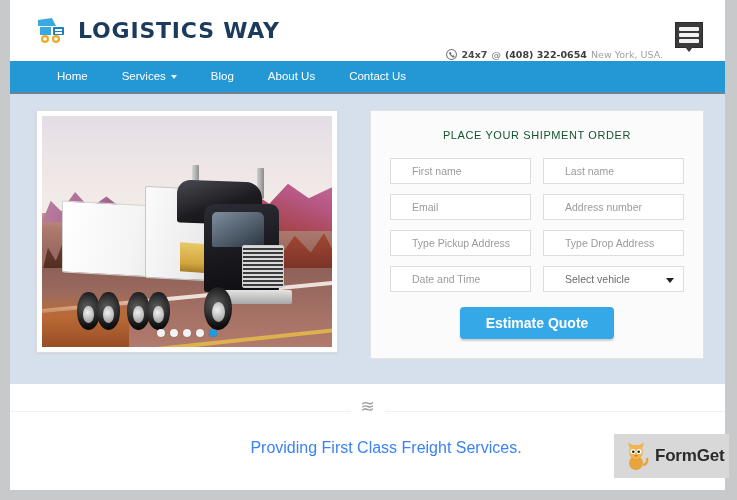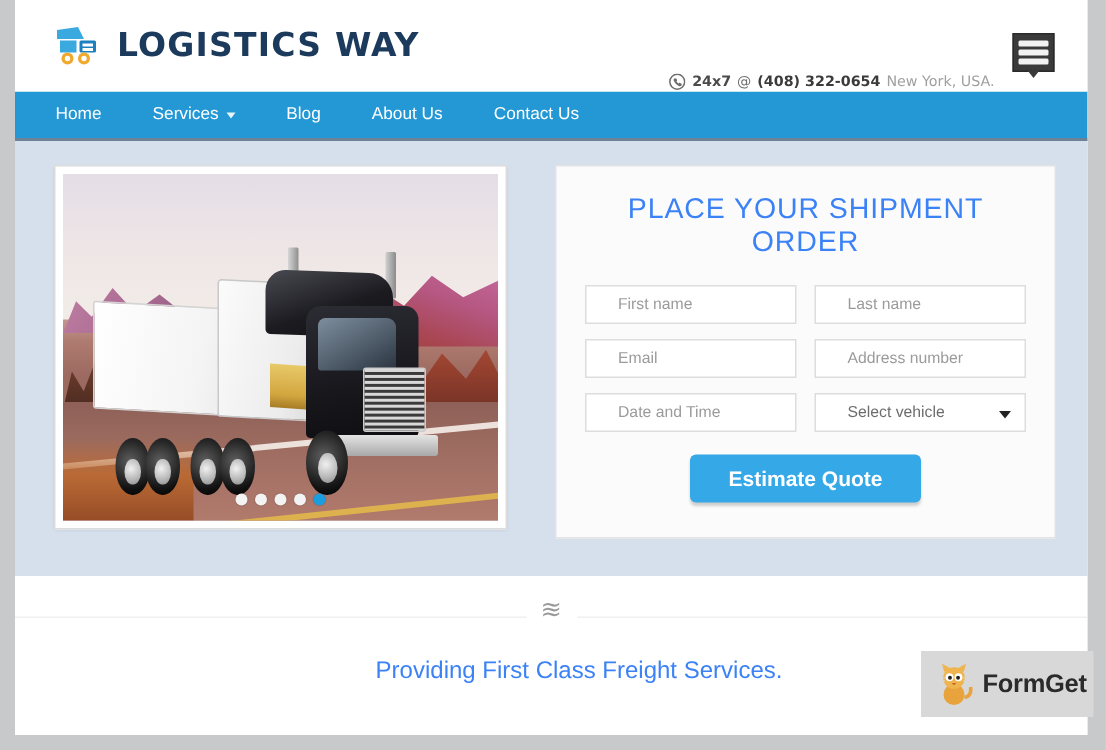--- a/index.html
+++ b/index.html
@@ -110,21 +110,21 @@
     border-top: 5px solid #3a3a3a;
   }
 
   
   .nav {
     height: 33px;
     background: #2498d5;
     border-bottom: 2px solid #6d8294;
     display: flex;
     align-items: center;
-    padding-left: 10px;
+    padding-left: 30px;
   }
   .nav-item {
     color: #ffffff;
     font-size: 11.5px;
     padding: 0 17px;
     line-height: 31px;
     display: flex;
     align-items: center;
     gap: 5px;
     cursor: pointer;
@@ -249,22 +249,22 @@
     left: 360px;
     top: 16px;
     width: 334px;
     height: 249px;
     background: #fbfbfb;
     border: 1px solid #e3e3e3;
     padding: 18px 19px 14px;
   }
   .order-title {
     text-align: center;
-    font-size: 19px;
-    color: #3b82f6;
+    font-size: 11px;
+    color: #14532d;
     letter-spacing: .6px;
     margin-bottom: 17px;
     font-family: "Liberation Sans", sans-serif;
   }
   .form-row {
     display: flex;
     gap: 12px;
     margin-bottom: 10px;
   }
   .field {
@@ -489,20 +489,24 @@
         <div class="form-row">
           <div class="field">First name</div>
           <div class="field">Last name</div>
         </div>
 
         <div class="form-row">
           <div class="field">Email</div>
           <div class="field">Address number</div>
         </div>
 
+        <div class="form-row">
+          <div class="field">Type Pickup Address</div>
+          <div class="field">Type Drop Address</div>
+        </div>
 
         <div class="form-row">
           <div class="field">Date and Time</div>
           <div class="field select">
             <span>Select vehicle</span>
             <span class="sel-caret"></span>
           </div>
         </div>
 
         <div class="submit-wrap">

